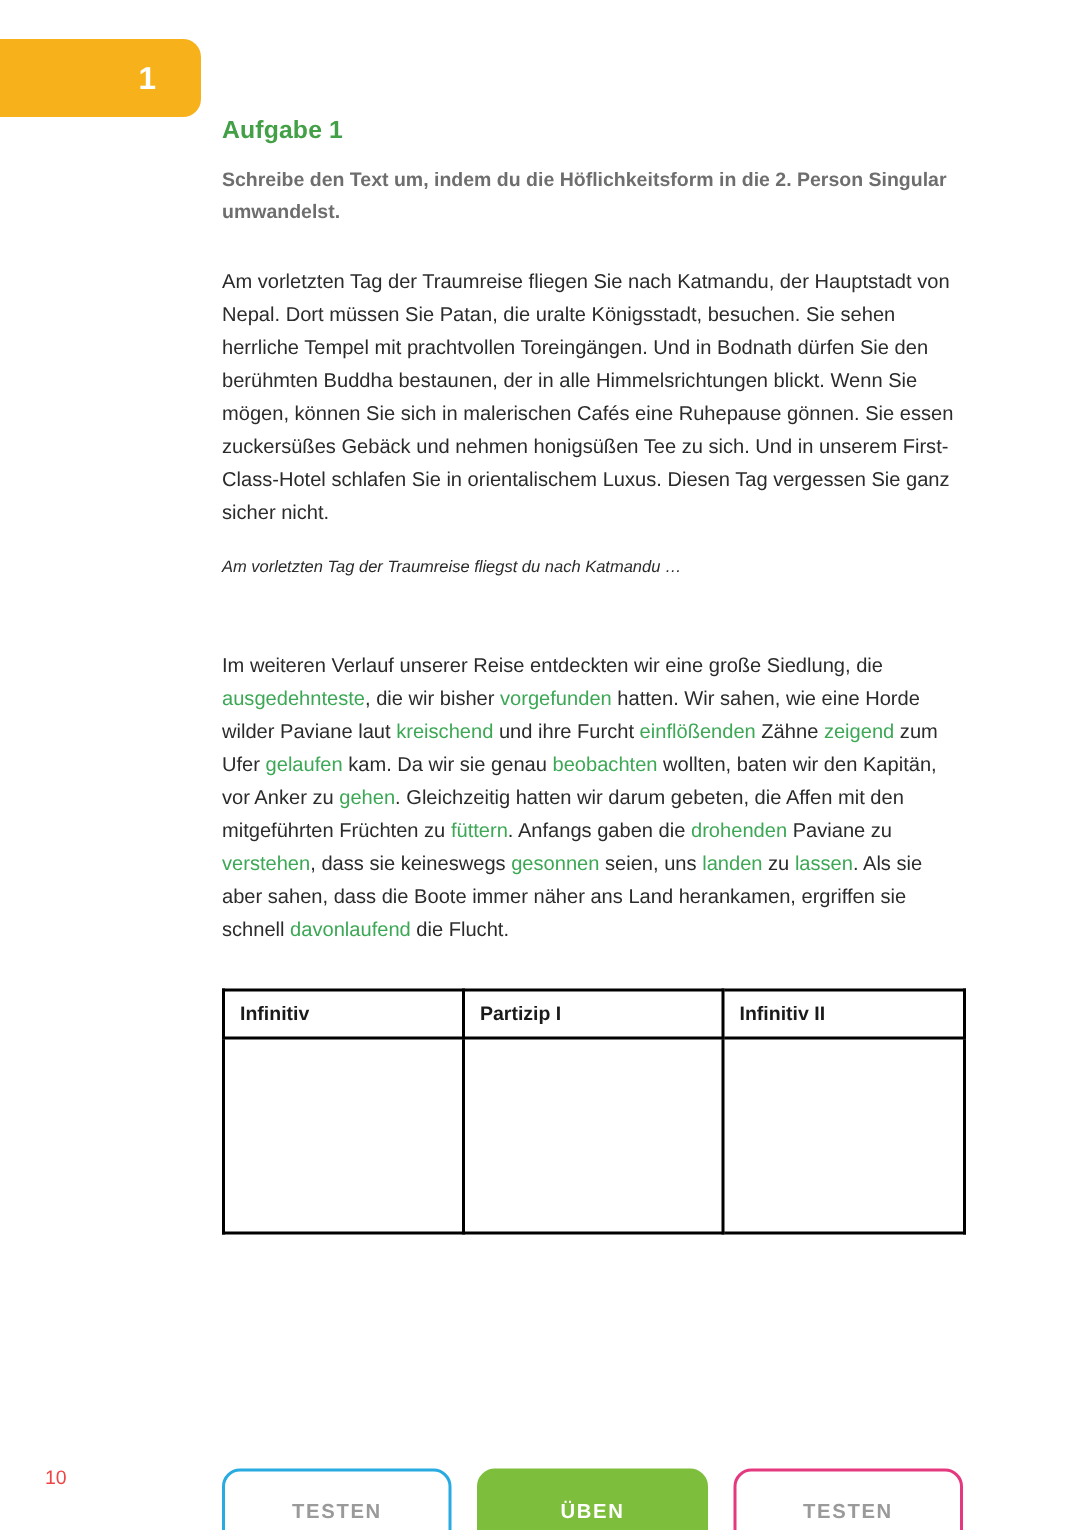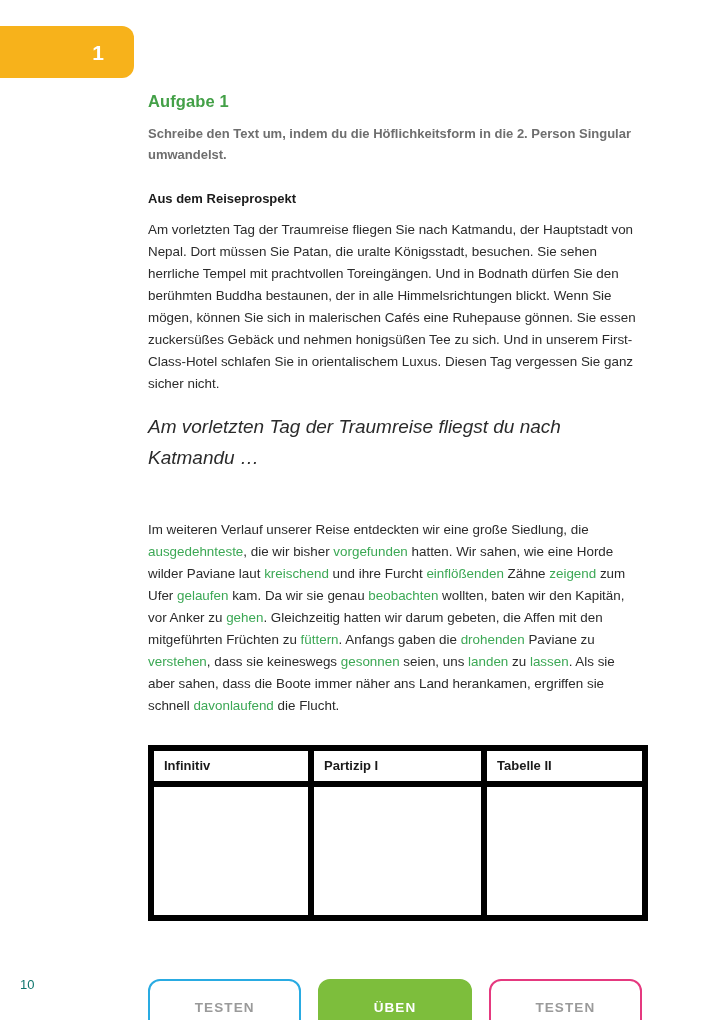--- a/index.html
+++ b/index.html
@@ -38,21 +38,20 @@
     font-weight: bold;
     line-height: 1;
   }
 
   
   .content {
     position: absolute;
     left: 148px;
     top: 78px;
     width: 494px;
-    margin-top: 14px;
   }
 
   .task-heading {
     color: #43A047;
     font-size: 16.5px;
     font-weight: bold;
     margin: 0 0 13px 0;
     letter-spacing: 0.1px;
   }
 
@@ -73,21 +72,21 @@
 
   .body-text {
     color: #2B2B2B;
     font-size: 13.4px;
     line-height: 1.64;
     margin: 0;
   }
 
   .sample-answer {
     color: #2B2B2B;
-    font-size: 19px;
+    font-size: 11px;
     font-style: italic;
     line-height: 1.64;
     margin: 16px 0 0 0;
   }
 
   .hl {
     color: #3CA855;
     font-weight: normal;
   }
 
@@ -95,44 +94,44 @@
 
   
   .verb-table {
     margin-top: 28px;
     width: 494px;
     border-collapse: collapse;
     table-layout: fixed;
   }
   .verb-table th,
   .verb-table td {
-    border: 6px solid #000000;
+    border: 2px solid #000000;
     text-align: left;
     vertical-align: top;
   }
   .verb-table th {
     padding: 7px 10px 8px 10px;
     font-size: 13px;
     font-weight: bold;
     color: #1A1A1A;
     height: 14px;
   }
   .verb-table td {
     height: 126px;
   }
   .verb-table col.c1 { width: 160px; }
   .verb-table col.c2 { width: 173px; }
   .verb-table col.c3 { width: 161px; }
 
   
   .page-number {
     position: absolute;
-    left: 20px;
+    left: 30px;
     top: 977px;
-    color: #0f766e;
+    color: #ef4444;
     font-size: 13px;
   }
 
   .tabs {
     position: absolute;
     left: 148px;
     top: 979px;
     width: 494px;
     display: flex;
     gap: 17px;
@@ -170,42 +169,41 @@
 
 <div class="chapter-badge">
   <span class="num">1</span>
 </div>
 
 <div class="content">
 
   <div>
     <h2 class="task-heading">Aufgabe 1</h2>
     <p class="task-instruction">Schreibe den Text um, indem du die Höflichkeitsform in die 2. Person Singular umwandelst.</p>
-    <p class="source-title">Aus dem Reiseprospekt</p>
     <p class="body-text">Am vorletzten Tag der Traumreise fliegen Sie nach Katmandu, der Hauptstadt von Nepal. Dort müssen Sie Patan, die uralte Königsstadt, besuchen. Sie sehen herrliche Tempel mit prachtvollen Toreingängen. Und in Bodnath dürfen Sie den berühmten Buddha bestaunen, der in alle Himmelsrichtungen blickt. Wenn Sie mögen, können Sie sich in malerischen Cafés eine Ruhepause gönnen. Sie essen zuckersüßes Gebäck und nehmen honigsüßen Tee zu sich. Und in unserem First-Class-Hotel schlafen Sie in orientalischem Luxus. Diesen Tag vergessen Sie ganz sicher nicht.</p>
     <p class="sample-answer">Am vorletzten Tag der Traumreise fliegst du nach Katmandu …</p>
   </div>
 
   <div class="spacer-tasks"></div>
 
   <div>
     <p class="body-text">Im weiteren Verlauf unserer Reise entdeckten wir eine große Siedlung, die <span class="hl">ausgedehnteste</span>, die wir bisher <span class="hl">vorgefunden</span> hatten. Wir sahen, wie eine Horde wilder Paviane laut <span class="hl">kreischend</span> und ihre Furcht <span class="hl">einflößenden</span> Zähne <span class="hl">zeigend</span> zum Ufer <span class="hl">gelaufen</span> kam. Da wir sie genau <span class="hl">beobachten</span> wollten, baten wir den Kapitän, vor Anker zu <span class="hl">gehen</span>. Gleichzeitig hatten wir darum gebeten, die Affen mit den mitgeführten Früchten zu <span class="hl">füttern</span>. Anfangs gaben die <span class="hl">drohenden</span> Paviane zu <span class="hl">verstehen</span>, dass sie keineswegs <span class="hl">gesonnen</span> seien, uns <span class="hl">landen</span> zu <span class="hl">lassen</span>. Als sie aber sahen, dass die Boote immer näher ans Land herankamen, ergriffen sie schnell <span class="hl">davonlaufend</span> die Flucht.</p>
   </div>
 
   <table class="verb-table">
     <colgroup>
       <col class="c1">
         <col class="c2">
         <col class="c3">
     </colgroup>
     <thead>
       <tr>
         <th>Infinitiv</th>
         <th>Partizip I</th>
-        <th>Tabelle II</th>
+        <th>Infinitiv II</th>
       </tr>
     </thead>
     <tbody>
       <tr>
         <td></td>
         <td></td>
         <td></td>
       </tr>
     </tbody>
   </table>

